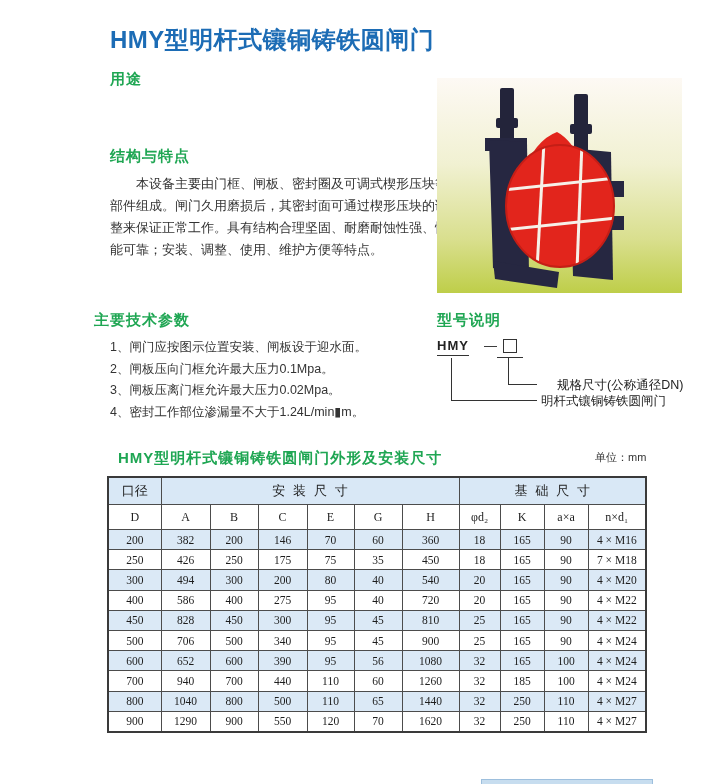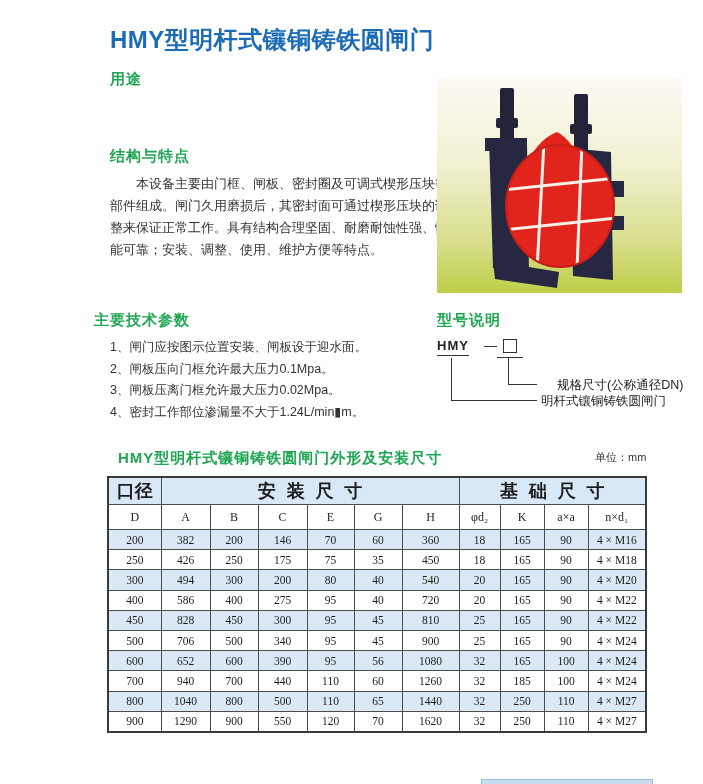--- a/index.html
+++ b/index.html
@@ -46,21 +46,21 @@
   table.dims{
     position:absolute;left:107px;top:476px;width:538px;
     border-collapse:collapse;table-layout:fixed;
     font-family:"Liberation Serif",serif;font-size:12px;color:#1d1d1d;
     border:2px solid #3a3a3a;
   }
   table.dims th,table.dims td{
     border:1px solid #4c4c4c;text-align:center;vertical-align:middle;padding:0;
   }
   table.dims thead tr.group-row th{
-    height:26px;background:#d9e8f6;font-weight:bold;font-size:18px;margin-left:36px;
+    height:26px;background:#d9e8f6;font-weight:normal;font-size:13px;margin-left:36px;
   }
   table.dims thead tr.group-row th.spread{letter-spacing:0.6em;text-indent:0.6em;}
   table.dims thead tr.col-row th{height:24px;background:#ffffff;font-weight:normal;font-size:12px;}
   table.dims tbody td{height:19.2px;font-size:11.5px;}
   table.dims tbody tr:nth-child(odd){background:#dbe9f6;}
   table.dims tbody tr:nth-child(even){background:#ffffff;}
   .cutoff-bar{
     left:481px;top:779px;width:170px;height:6px;background:#c7ddef;
     border:1px solid #9dbfdd;border-bottom:none;
   }
@@ -192,21 +192,21 @@
           <td>250</td>
           <td>426</td>
           <td>250</td>
           <td>175</td>
           <td>75</td>
           <td>35</td>
           <td>450</td>
           <td>18</td>
           <td>165</td>
           <td>90</td>
-          <td>4 × M18</td>
+          <td>7 × M18</td>
         </tr>
         <tr>
           <td>300</td>
           <td>494</td>
           <td>300</td>
           <td>200</td>
           <td>80</td>
           <td>40</td>
           <td>540</td>
           <td>20</td>

